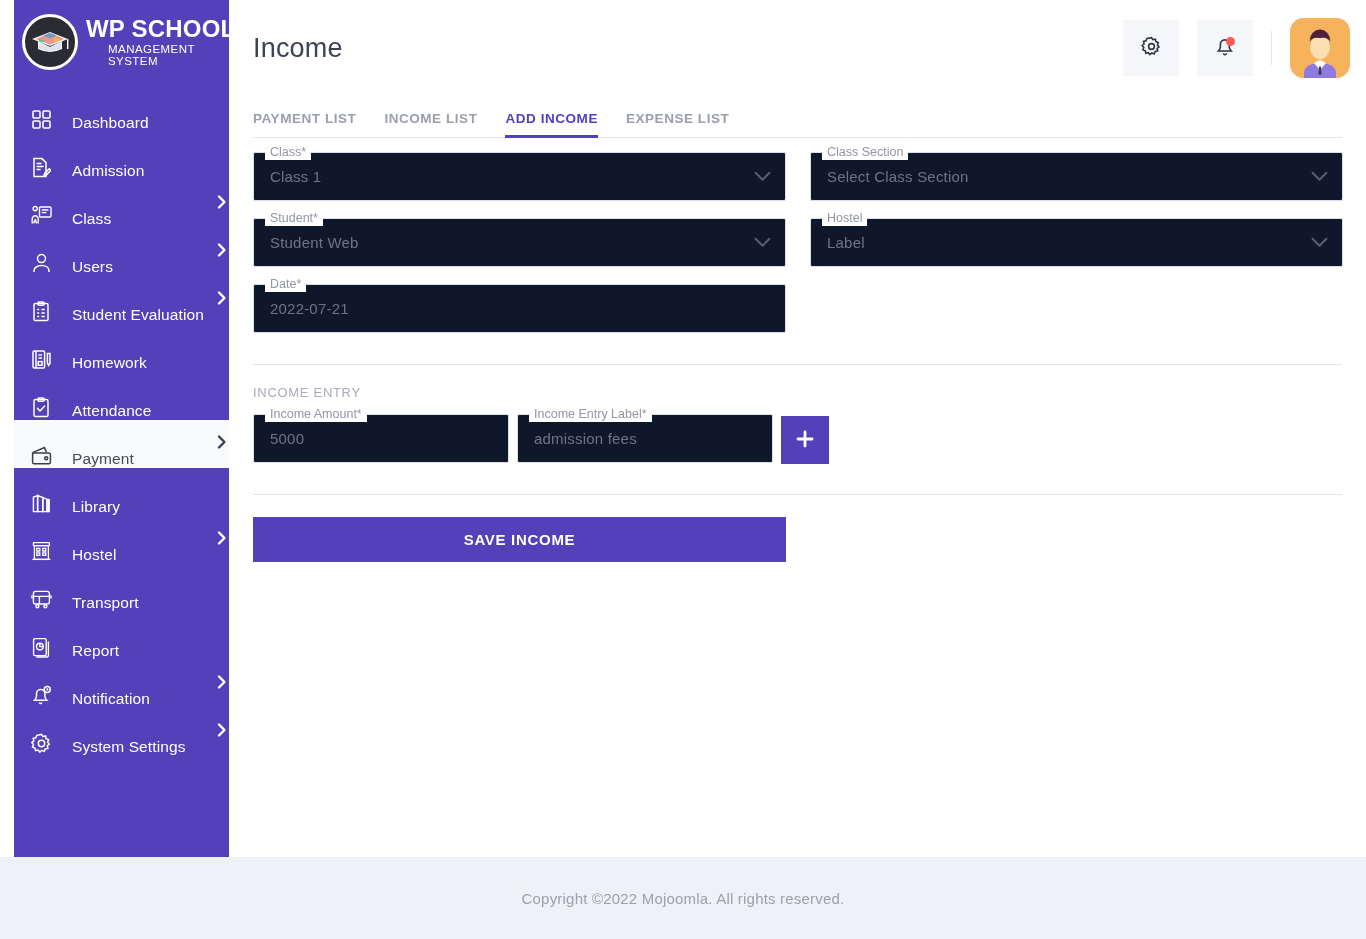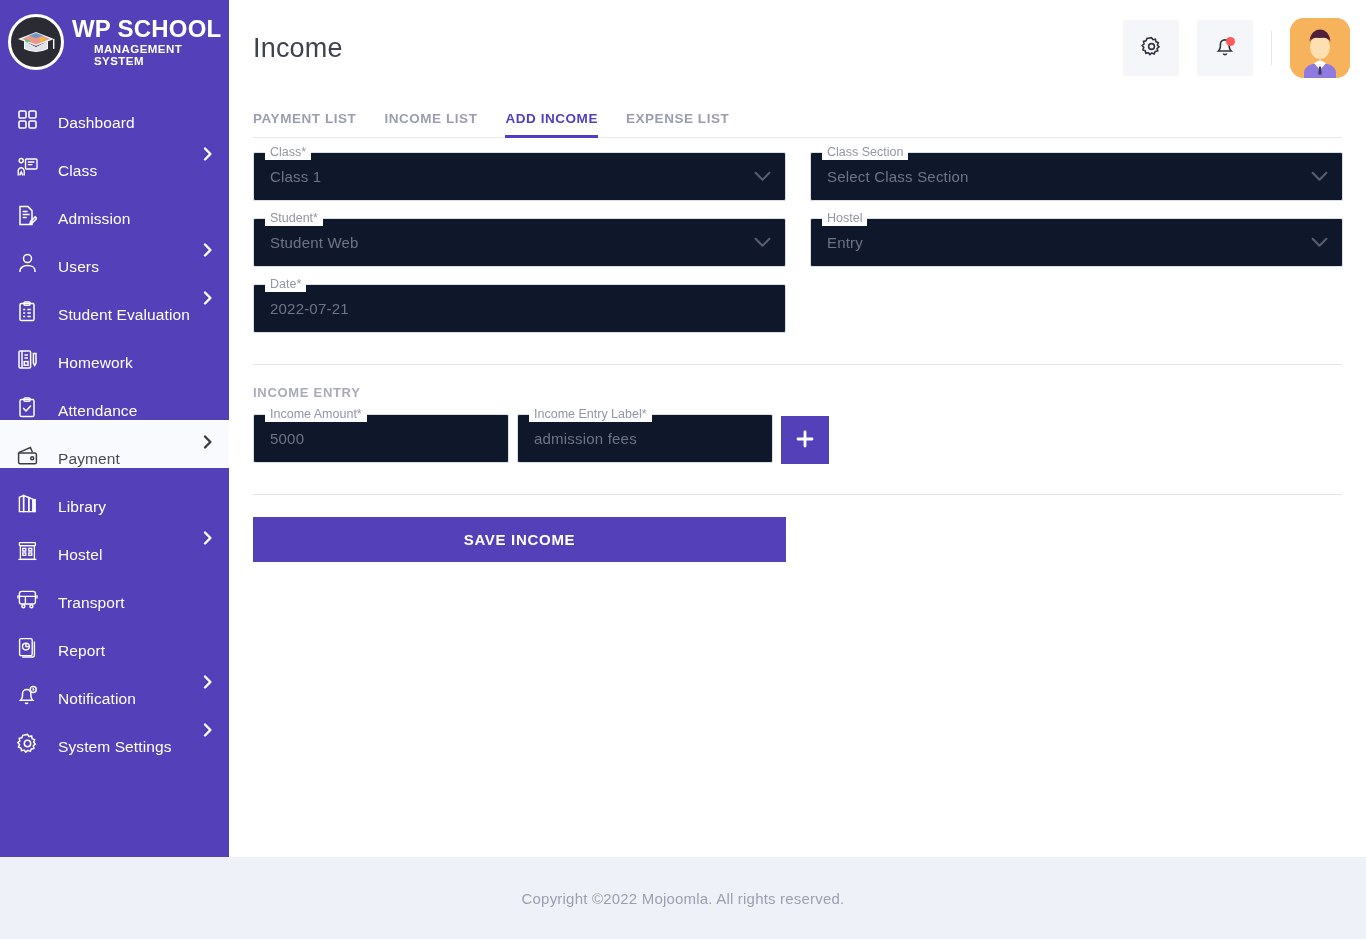--- a/index.html
+++ b/index.html
@@ -6,21 +6,21 @@
   html, body {
     width: 1366px; height: 939px;
     font-family: "Liberation Sans", sans-serif;
     background: #ffffff;
     overflow: hidden;
   }
   .app { position: relative; width: 1366px; height: 939px; }
 
   
   .sidebar {
-    position: absolute; left: 0; top: 0;
+    position: absolute; left: 14px; top: 0;
     width: 229px; height: 857px;
     background: #5440b8;
     overflow: hidden;
   }
   .brand {
     display: flex; align-items: center;
     padding: 12px 0 0 8px;
     height: 72px;
   }
   .logo-circle {
@@ -34,21 +34,21 @@
     position: absolute; left: 50%; top: 52%;
     transform: translate(-50%,-50%);
     width: 38px; height: 26px;
   }
   .brand-text { margin-left: 8px; line-height: 1; }
   .brand-title {
     color: #ffffff; font-size: 24px; font-weight: bold;
     letter-spacing: .2px;
   }
   .brand-sub {
-    color: #ffffff; font-size: 11.5px; font-weight: bold;
+    color: #ffffff; font-size: 11.5px; font-weight: normal;
     letter-spacing: .45px; margin-top: 3px; padding-left: 22px;
   }
 
   .nav { margin-top: 12px; }
   .nav-item {
     display: flex; align-items: flex-end;
     height: 48px; padding: 0 14px 0 14px;
     cursor: pointer; position: relative;
   }
   .nav-item .nav-icon {
@@ -143,21 +143,21 @@
   .field .value {
     font-size: 15px; color: #6f7485; letter-spacing: .2px;
   }
   .chev-down {
     position: absolute; right: 14px; top: 50%;
     transform: translateY(-50%); color: #5a5f70;
   }
 
   .hr { height: 1px; background: #e2e4ea; margin: 14px 0 0 0; }
   .section-label {
-    font-size: 13px; font-weight: bold; color: #a8abb9;
+    font-size: 13px; font-weight: normal; color: #a8abb9;
     letter-spacing: .7px; margin: 20px 0 14px 0;
   }
   .entry-row { display: flex; align-items: flex-start; gap: 8px; }
   .entry-row .field { margin-bottom: 0; }
   .fld-amount .box { width: 256px; }
   .fld-label .box { width: 256px; }
   .add-btn {
     width: 48px; height: 48px; background: #5440b8;
     display: flex; align-items: center; justify-content: center;
     cursor: pointer; border: none; margin-top: 2px;
@@ -212,44 +212,44 @@
               <rect x="11" y="1" width="7" height="7" rx="1.3"></rect>
             <rect x="1" y="11" width="7" height="7" rx="1.3"></rect>
               <rect x="11" y="11" width="7" height="7" rx="1.3"></rect>
           </svg>
         </span>
         <span class="nav-label">Dashboard</span>
       </div>
 
       <div class="nav-item">
         <span class="nav-icon">
+          <svg width="20" height="21" viewBox="0 0 20 21" fill="none" stroke="currentColor" stroke-width="1.5">
+            <path d="M3 1.6h8l4 4v13.8H3z"></path>
+              <path d="M5.6 6.4h5M5.6 9.4h7M5.6 12.4h4"></path>
+            <path d="M13.6 16.4l4.6-4.6 1.6 1.6-4.6 4.6-2.1.5z" fill="none"></path>
+          </svg>
+        </span>
+        <span class="nav-label">Admission</span>
+      </div>
+
+      <div class="nav-item">
+        <span class="nav-icon">
           <svg width="21" height="20" viewBox="0 0 21 20" fill="none" stroke="currentColor" stroke-width="1.4">
             <rect x="8.5" y="2" width="11.5" height="10" rx="1"></rect>
             <path d="M10.8 5h6.6M10.8 7.6h4.6"></path>
             <circle cx="4.2" cy="3.6" r="2.1"></circle>
             <path d="M1.2 18.4v-4.6a3 3 0 013-3h0a3 3 0 013 3v4.6M2.6 18.4l1.6-3.4 1.6 3.4"></path>
           </svg>
         </span>
         <span class="nav-label">Class</span>
         <span class="chev">
           <svg width="10" height="15" viewBox="0 0 10 15" fill="none" stroke="currentColor" stroke-width="2.4" stroke-linecap="round" stroke-linejoin="round">
               <path d="M2 2l5.4 5.5L2 13"></path>
             </svg>
         </span>
-      </div>
-
-      <div class="nav-item">
-        <span class="nav-icon">
-          <svg width="20" height="21" viewBox="0 0 20 21" fill="none" stroke="currentColor" stroke-width="1.5">
-            <path d="M3 1.6h8l4 4v13.8H3z"></path>
-              <path d="M5.6 6.4h5M5.6 9.4h7M5.6 12.4h4"></path>
-            <path d="M13.6 16.4l4.6-4.6 1.6 1.6-4.6 4.6-2.1.5z" fill="none"></path>
-          </svg>
-        </span>
-        <span class="nav-label">Admission</span>
       </div>
 
       <div class="nav-item">
         <span class="nav-icon">
           <svg width="19" height="20" viewBox="0 0 19 20" fill="none" stroke="currentColor" stroke-width="1.5">
             <circle cx="9.5" cy="5.6" r="4"></circle>
               <path d="M2 19v-1.2c0-3.2 3.4-5.2 7.5-5.2s7.5 2 7.5 5.2V19"></path>
           </svg>
         </span>
         <span class="nav-label">Users</span>
@@ -489,21 +489,21 @@
               <svg width="17" height="11" viewBox="0 0 17 11" fill="none" stroke="currentColor" stroke-width="2" stroke-linecap="round" stroke-linejoin="round">
                   <path d="M1.6 1.8l6.9 7 6.9-7"></path>
                 </svg>
             </span>
           </div>
         </div>
 
         <div class="field">
           <span class="legend">Hostel</span>
           <div class="box">
-            <span class="value">Entry</span>
+            <span class="value">Label</span>
             <span class="chev-down">
               <svg width="17" height="11" viewBox="0 0 17 11" fill="none" stroke="currentColor" stroke-width="2" stroke-linecap="round" stroke-linejoin="round">
                   <path d="M1.6 1.8l6.9 7 6.9-7"></path>
                 </svg>
             </span>
           </div>
         </div>
 
         <div class="field">
           <span class="legend">Date*</span>

